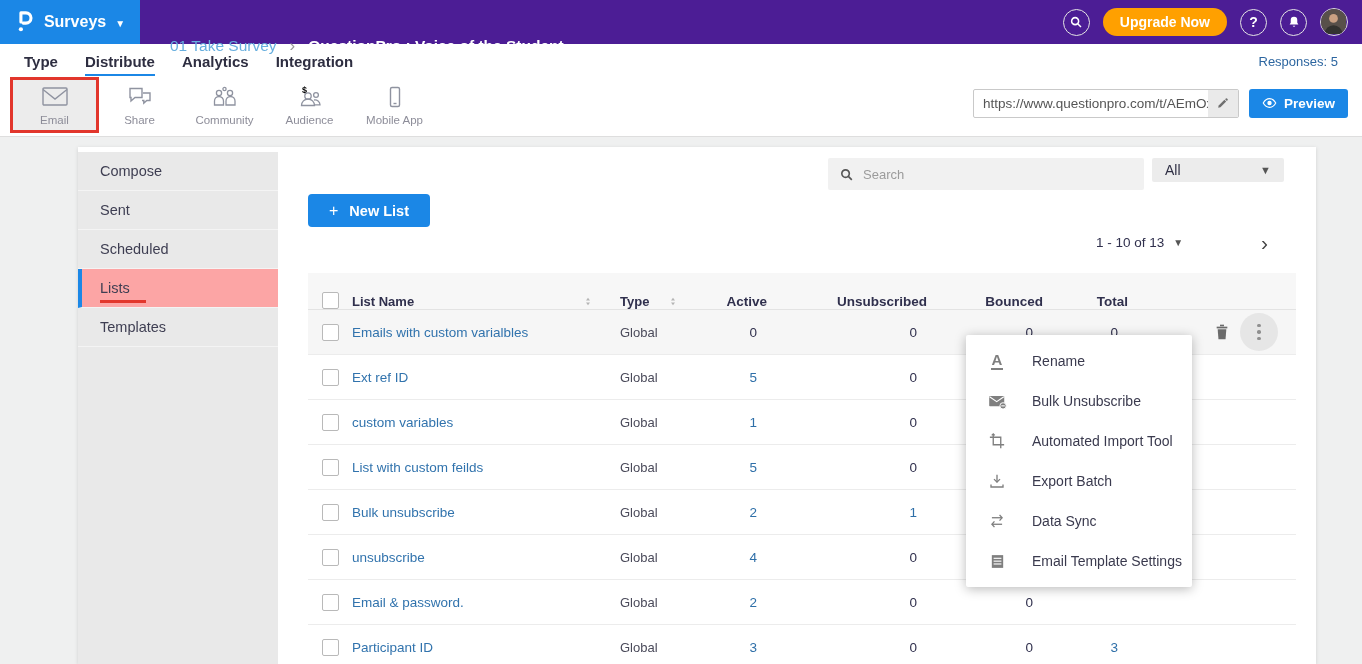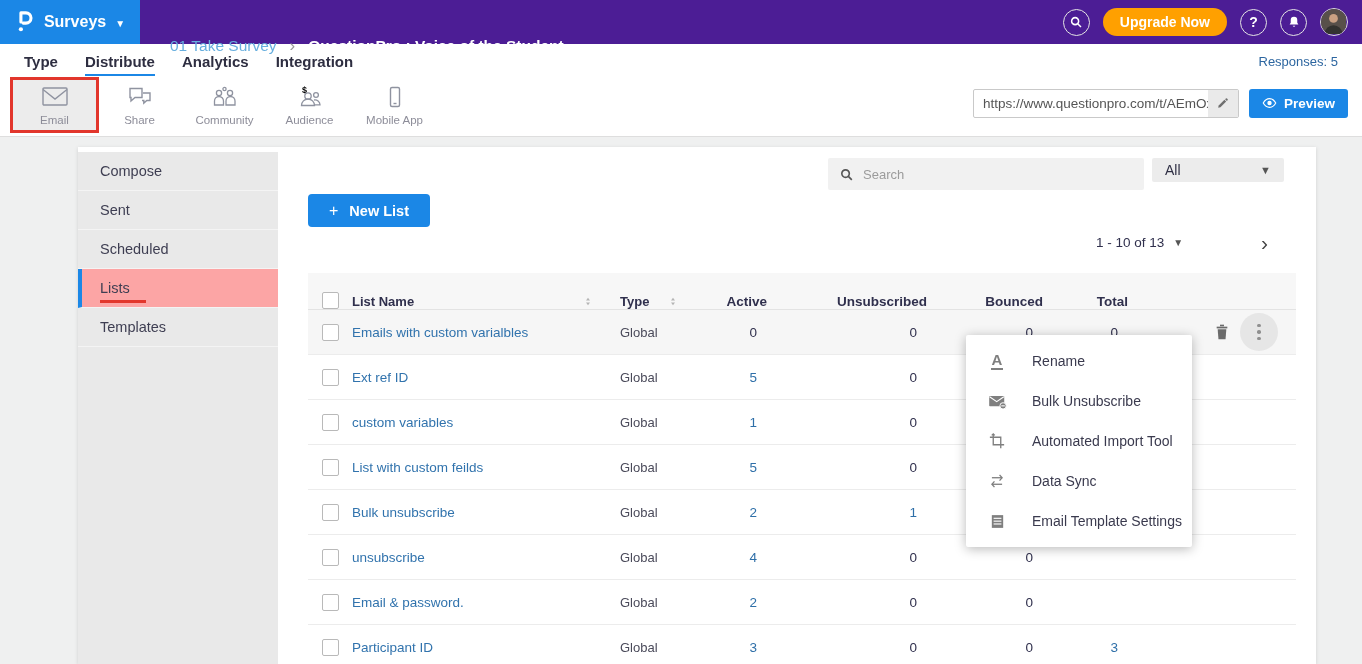--- a/index.html
+++ b/index.html
@@ -450,20 +450,30 @@
           <svg width="18" height="18" viewBox="0 0 24 24" fill="none" stroke="currentColor" stroke-width="1.8">
             <path d="M7 2.5v14.5h14.5"></path>
             <path d="M2.5 7h14.5v14.5"></path>
             <path d="M5 4.5L7 2.5l2 2"></path>
           </svg>
         </span>
         <span class="mi-label">Automated Import Tool</span>
       </div>
       <div class="menu-item">
         <span class="mi-icon">
+          <svg width="18" height="18" viewBox="0 0 24 24" fill="none" stroke="currentColor" stroke-width="1.8">
+            <path d="M12 3.5v10"></path>
+            <path d="M8 9.5l4 4 4-4"></path>
+            <path d="M4 16.5v3.5h16v-3.5"></path>
+          </svg>
+        </span>
+        <span class="mi-label">Export Batch</span>
+      </div>
+      <div class="menu-item">
+        <span class="mi-icon">
           <svg width="18" height="16" viewBox="0 0 24 22" fill="none" stroke="currentColor" stroke-width="1.8">
             <path d="M5 6.5h14"></path>
             <path d="M15.5 2.5l3.5 4-3.5 4"></path>
             <path d="M19 15.5H5"></path>
             <path d="M8.5 11.5L5 15.5l3.5 4"></path>
           </svg>
         </span>
         <span class="mi-label">Data Sync</span>
       </div>
       <div class="menu-item">

